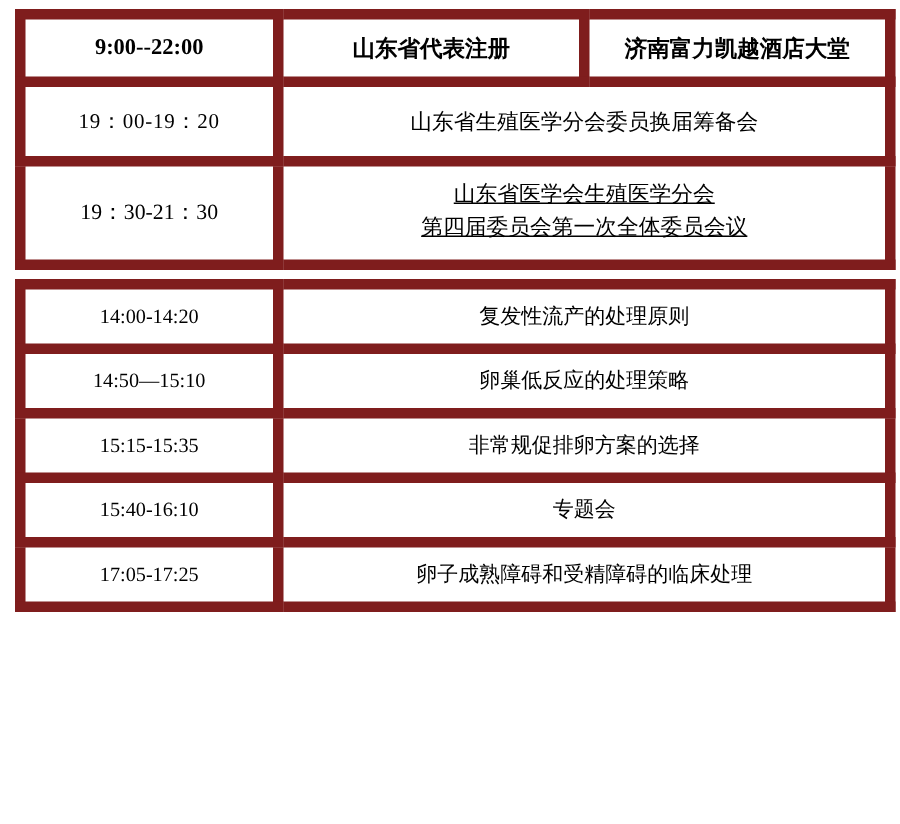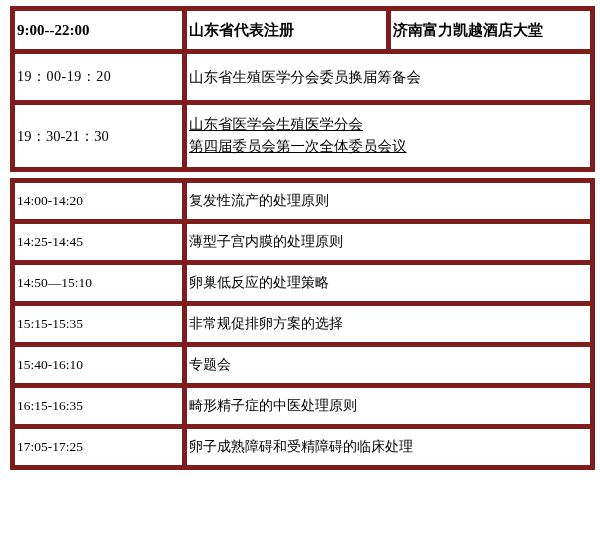--- a/index.html
+++ b/index.html
@@ -19,22 +19,22 @@
     background: #ffffff;
     box-sizing: border-box;
   }
   table.schedule {
     border-collapse: collapse;
     width: 580px;
     margin: 6px 10px 0 10px;
     table-layout: fixed;
   }
   table.schedule td {
-    border: 5px solid #7f1d1d;
-    text-align: left;
+    border: 7px solid #7f1d1d;
+    text-align: center;
     vertical-align: middle;
     font-family: "Liberation Serif", "DejaVu Serif", serif;
   }
   
   .r-head td {
     font-size: 15px;
     font-weight: bold;
     height: 32px;
     padding: 3px 2px;
   }
@@ -124,39 +124,31 @@
       <col class="colA">
       <col class="colB">
     </colgroup>
     <tbody>
 
       <tr class="r-item">
         <td class="timecell">14:00-14:20</td>
         <td class="contentcell">复发性流产的处理原则</td>
       </tr>
       <tr class="r-item">
-        <td class="timecell">14:25-14:45</td>
-        <td class="contentcell">薄型子宫内膜的处理原则</td>
-      </tr>
-      <tr class="r-item">
         <td class="timecell">14:50—15:10</td>
         <td class="contentcell">卵巢低反应的处理策略</td>
       </tr>
       <tr class="r-item">
         <td class="timecell">15:15-15:35</td>
         <td class="contentcell">非常规促排卵方案的选择</td>
       </tr>
       <tr class="r-item">
         <td class="timecell">15:40-16:10</td>
         <td class="contentcell">专题会</td>
       </tr>
       <tr class="r-item">
-        <td class="timecell">16:15-16:35</td>
-        <td class="contentcell">畸形精子症的中医处理原则</td>
-      </tr>
-      <tr class="r-item">
         <td class="timecell">17:05-17:25</td>
         <td class="contentcell">卵子成熟障碍和受精障碍的临床处理</td>
       </tr>
     </tbody>
   </table>
 
 </div>
 
 </body></html>

